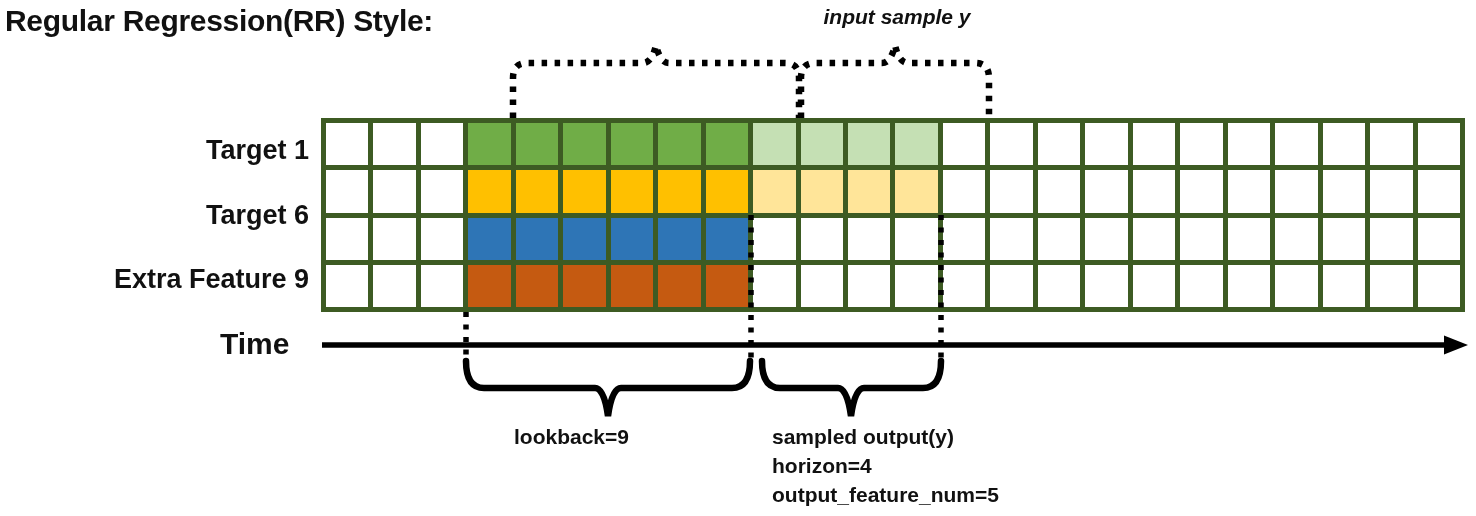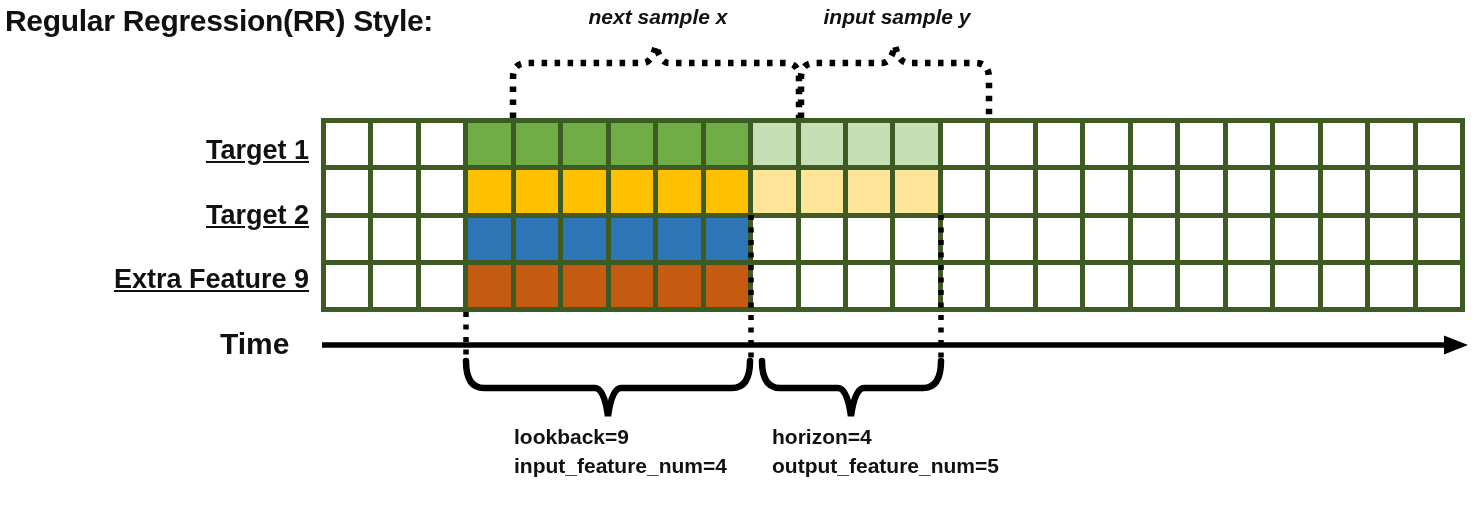--- a/index.html
+++ b/index.html
@@ -33,21 +33,20 @@
   .next-label.x { left: 658px; }
   .next-label.y { left: 897px; }
   .row-labels {
     position: absolute;
     left: 0;
     top: 118px;
     width: 313px;
     height: 194px;
     display: flex;
     flex-direction: column;
-    text-decoration: underline;
   }
   .row-label {
     flex: 1 1 0;
     display: flex;
     align-items: center;
     justify-content: flex-end;
     font-size: 27px;
     font-weight: 700;
     white-space: nowrap;
     padding-right: 4px;
@@ -90,26 +89,25 @@
   .caption.input { left: 514px; }
   .caption.output { left: 772px; }
 </style>
 </head>
 <body>
 
 <div class="canvas">
 
   <div class="title">Regular Regression(RR) Style:</div>
 
-  <div class="next-label x">next sample x</div>
   <div class="next-label y">input sample y</div>
 
   <div class="row-labels" id="row-labels">
       <div class="row-label">Target 1</div>
-      <div class="row-label">Target 2</div>
+      <div class="row-label">Target 6</div>
       <div class="row-label">Extra Feature 9</div>
     </div>
 
   <div class="sample-grid" id="sample-grid" style="background: rgb(61, 91, 35);">
       <div class="cell" style="background: rgb(255, 255, 255);"></div>
       <div class="cell" style="background: rgb(255, 255, 255);"></div>
       <div class="cell" style="background: rgb(255, 255, 255);"></div>
       <div class="cell" style="background: rgb(112, 173, 71);"></div>
       <div class="cell" style="background: rgb(112, 173, 71);"></div>
       <div class="cell" style="background: rgb(112, 173, 71);"></div>
@@ -220,20 +218,20 @@
 
     <path d="M466 361 Q466 388 484 388 L595 388 Q604 388 608 416 Q612 388 621 388 L732 388 Q750 388 750 361" fill="none" stroke="#000000" stroke-width="6.5" stroke-linecap="round"></path>
 
     <path d="M762 361 Q762 388 780 388 L838 388 Q847 388 851 416 Q855 388 864 388 L923 388 Q941 388 941 361" fill="none" stroke="#000000" stroke-width="6.5" stroke-linecap="round"></path>
   </svg>
 
   <div class="time-label">Time</div>
 
   <div class="caption input" id="input-caption">
       <div>lookback=9</div>
-      <div>input_feature_num=4</div>
     </div>
   <div class="caption output" id="output-caption">
+      <div>sampled output(y)</div>
       <div>horizon=4</div>
       <div>output_feature_num=5</div>
     </div>
 
 </div>
 
 </body></html>

